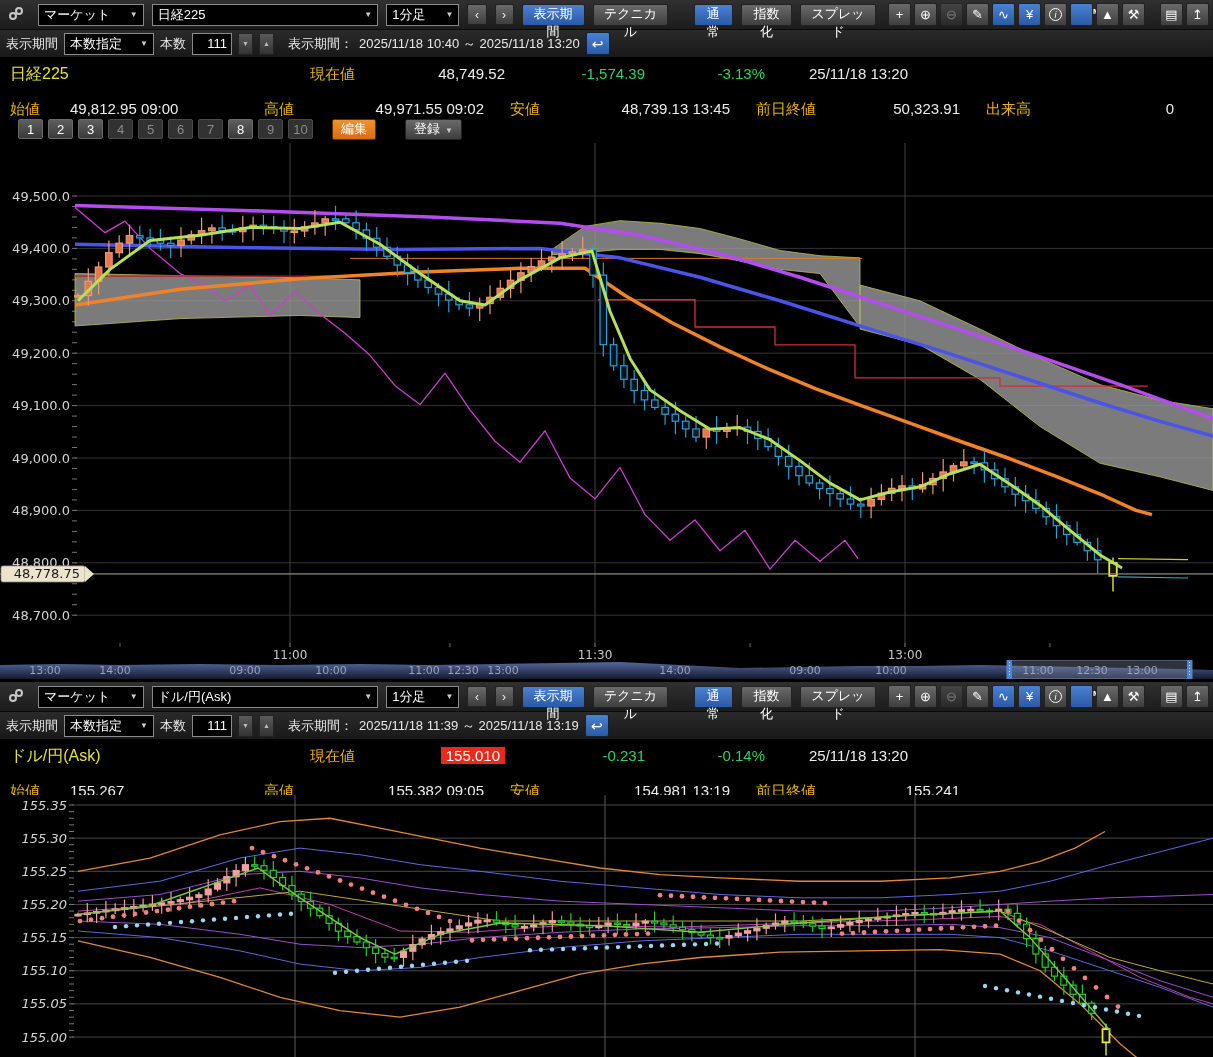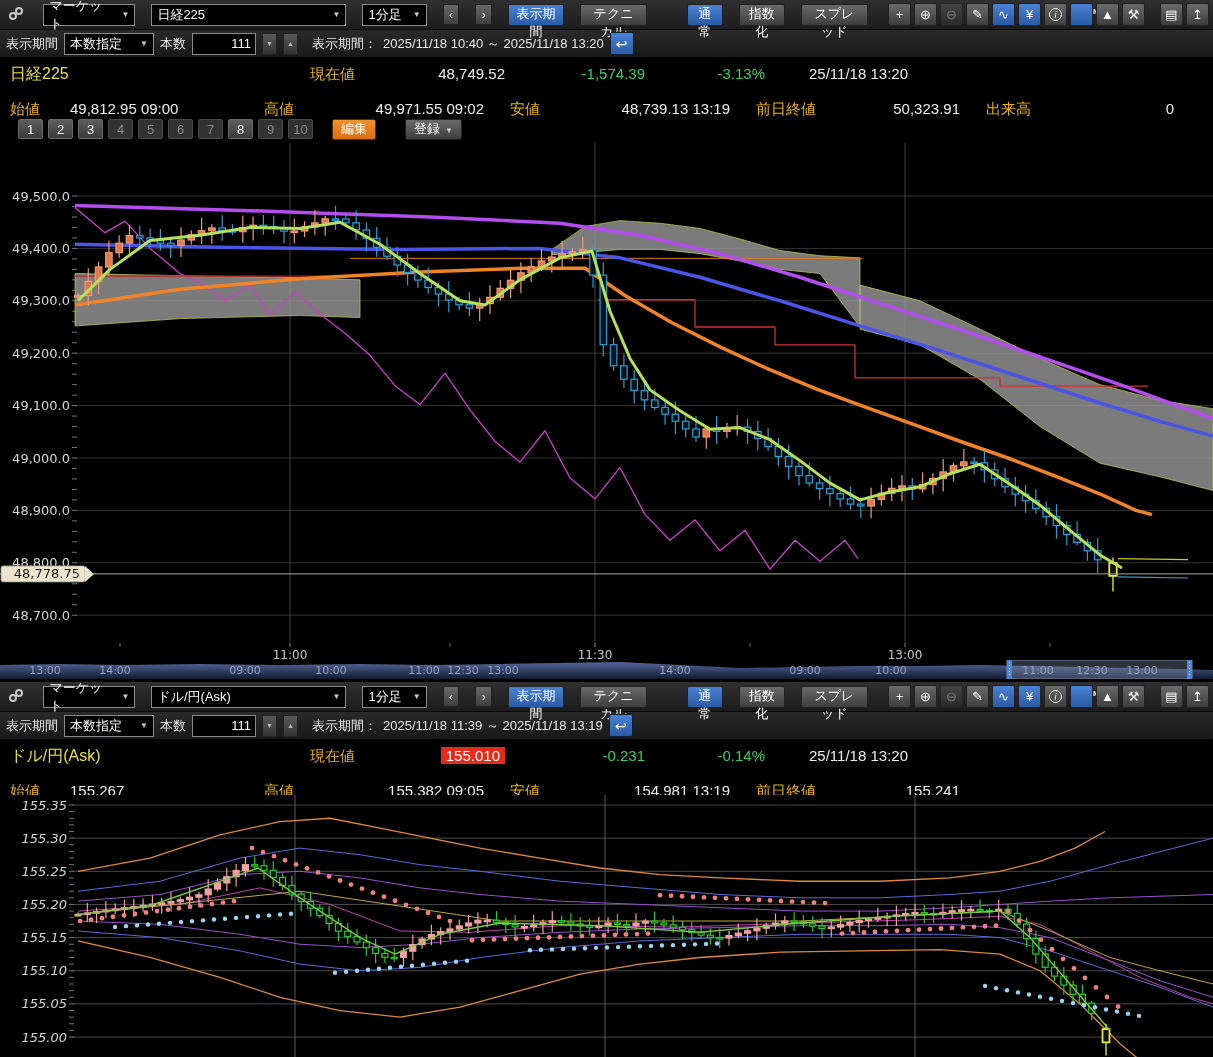--- a/index.html
+++ b/index.html
@@ -1,21 +1,21 @@
 <!DOCTYPE html>
 <html><head>
 <meta charset="utf-8">
 <style>
   * { margin:0; padding:0; box-sizing:border-box; }
   html,body { width:1213px; height:1057px; overflow:hidden; background:#000;
     font-family:"Liberation Sans","DejaVu Sans",sans-serif; }
   .panel { width:1213px; }
   
   .tbar { height:30px; background:linear-gradient(#303030,#1c1c1c); display:flex;
-    align-items:center; padding:0 4px; gap:16px; border-bottom:1px solid #0a0a0a; }
+    align-items:center; padding:0 4px; gap:8px; border-bottom:1px solid #0a0a0a; }
   .pbar { height:28px; background:linear-gradient(#2a2a2a,#191919); display:flex;
     align-items:center; padding:0 6px; gap:6px; border-bottom:1px solid #000; color:#e8e8e8; font-size:13px; }
   .linkicon { width:20px; height:18px; position:relative; display:inline-block; margin:0 4px; }
   .linkicon i { position:absolute; width:8px; height:8px; border:2px solid #c8c8c8; border-radius:50%; }
   .linkicon i:first-child { left:1px; top:6px; }
   .linkicon i:last-child { left:7px; top:1px; }
   .dd { background:#000; border:1px solid #8a8a8a; color:#fff; height:22px; display:flex;
     align-items:center; padding:0 5px; font-size:13px; }
   .dd b { margin-left:auto; font-size:8px; color:#ccc; padding-left:6px; }
   .w115{width:116px} .w250{width:250px} .w78{width:80px}
@@ -27,21 +27,21 @@
   .gap8 { width:10px; }
   .icons { display:flex; gap:3px; margin-left:4px; align-items:center; }
   .icon-btn { width:23px; height:23px; background:linear-gradient(#6a6a6a,#3e3e3e); border:1px solid #222;
     color:#fff; font-size:13px; border-radius:2px; display:flex; align-items:center; justify-content:center; cursor:pointer; }
   .icon-btn.active { background:linear-gradient(#4a82d4,#2a5aa4); }
   .icon-btn.disabled { opacity:.38; }
   .icon-btn.gapped { margin-left:12px; }
   .icon-btn .ci { width:13px; height:13px; border:1px solid #fff; border-radius:50%; font-size:9px;
     display:flex; align-items:center; justify-content:center; font-style:italic; }
   .icon-btn .my { font-size:8px; font-weight:bold; line-height:7px; text-align:center;margin-left:35px; }
-  .cnt { width:64px; height:22px; background:#000; border:1px solid #8a8a8a; color:#fff;
+  .cnt { width:40px; height:22px; background:#000; border:1px solid #8a8a8a; color:#fff;
     font-size:13px; text-align:right; padding-right:4px; }
   .spin { width:15px; height:22px; background:linear-gradient(#5a5a5a,#333); border:1px solid #222;
     color:#bbb; font-size:7px; cursor:pointer; }
   .ret { width:24px; height:23px; background:linear-gradient(#4a82d4,#2a5aa4); border:1px solid #123;
     color:#fff; font-size:14px; border-radius:2px; cursor:pointer; }
   
   .qblock { background:#000; padding:6px 0 0 10px; }
   .q1 { height:57px; } .q2 { height:55px; }
   .qrow { display:flex; align-items:baseline; font-size:15px; height:25px; }
   .qname { color:#e6e23c; font-size:16px; width:300px; }
@@ -142,21 +142,21 @@
       <span class="qgreen r-chg">-1,574.39</span>
       <span class="qgreen r-pct">-3.13%</span>
       <span class="qval r-dt">25/11/18  13:20</span>
     </div>
     <div class="qrow">
       <span class="qlab l2">始値</span>
       <span class="qval v2">49,812.95 09:00</span>
       <span class="qlab l2 ml">高値</span>
       <span class="qval v2b">49,971.55 09:02</span>
       <span class="qlab l2 ml">安値</span>
-      <span class="qval v2b">48,739.13 13:19</span>
+      <span class="qval v2b">48,739.13 13:45</span>
       <span class="qlab l2w ml">前日終値</span>
       <span class="qval v2c">50,323.91</span>
       <span class="qlab l2 ml">出来高</span>
       <span class="qval v2d">0</span>
     </div>
   </div>
   <div class="presets">
       <button class="pbtn">1</button>
       <button class="pbtn">2</button>
       <button class="pbtn">3</button>

